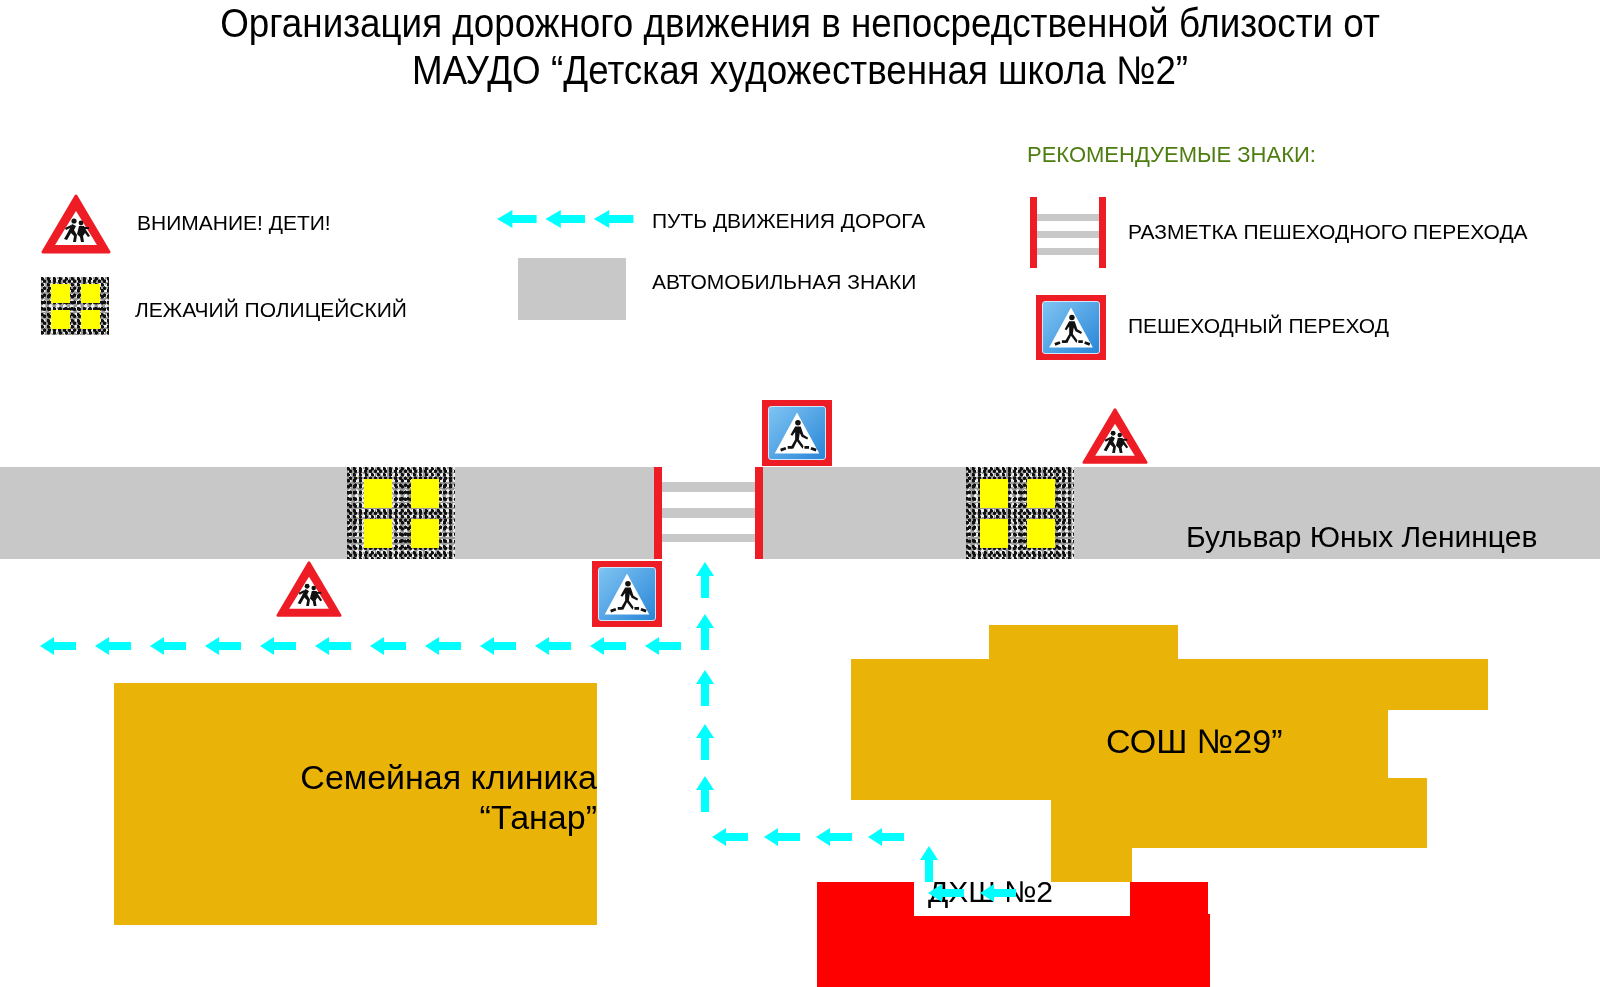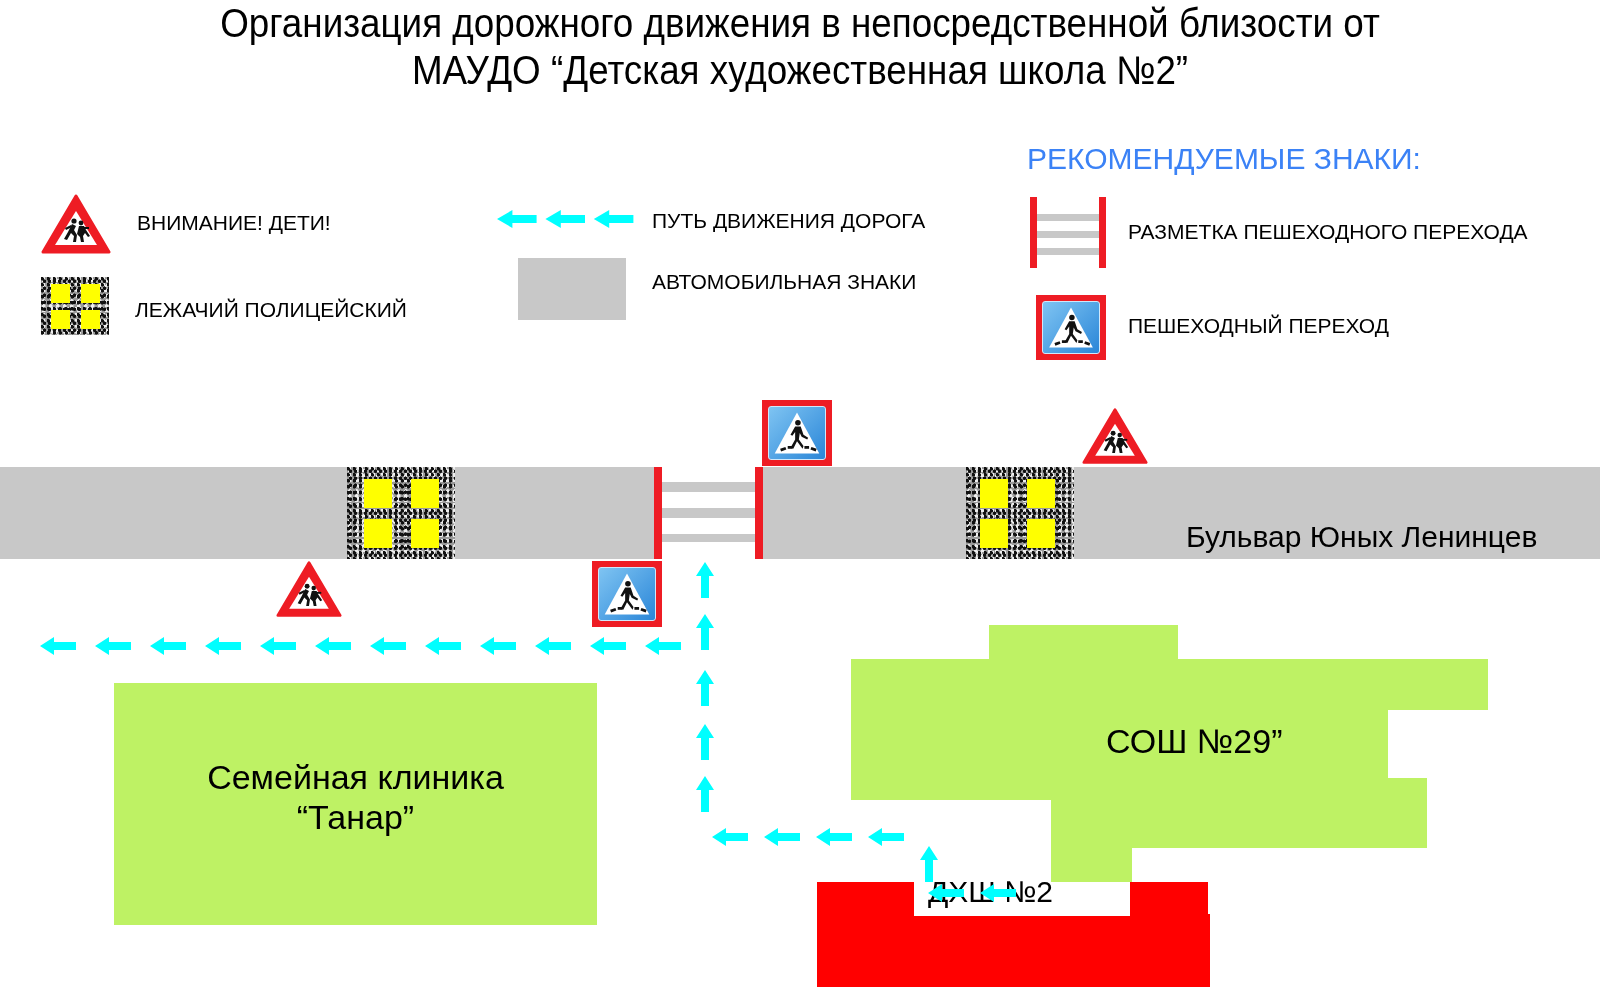--- a/index.html
+++ b/index.html
@@ -1,37 +1,37 @@
 <!DOCTYPE html>
 <html><head>
 <meta charset="utf-8">
 <style>
   html,body{margin:0;padding:0;background:#fff;}
   body{width:1600px;height:987px;position:relative;overflow:hidden;font-family:"Liberation Sans",sans-serif;color:#000;}
   .abs{position:absolute;}
   .title{left:0;width:1600px;top:0;text-align:center;font-size:40px;line-height:47px;font-family:"Liberation Sans",sans-serif;transform:scaleX(0.92);transform-origin:center top;}
   .legend-text{font-size:21px;white-space:nowrap;}
-  .legend-red{color:#3b82f6;font-size:30px;white-space:nowrap;}
+  .legend-red{color:#4d7c0f;font-size:22px;white-space:nowrap;}
   .road{left:0;top:467px;width:1600px;height:92px;background:#c8c8c8;}
   .bump{width:108px;height:92px;
     background-color:#9a9a9a;
     background-image:
       radial-gradient(circle at 20% 30%, #111 1.5px, transparent 2px),
       radial-gradient(circle at 70% 60%, #111 1.5px, transparent 2px),
       radial-gradient(circle at 40% 80%, #eee 1.5px, transparent 2px),
       radial-gradient(circle at 85% 15%, #eee 1.5px, transparent 2px);
     background-size:6px 6px,5px 7px,7px 5px,4px 6px;}
   .bump .sq{position:absolute;width:28px;height:29px;background:#ffff00;}
   .crosswalk{background:#fff;}
   .crosswalk .bar{position:absolute;left:0;width:8px;background:#ee1c24;}
   .crosswalk .stripe{position:absolute;background:#c8c8c8;}
   .ped-sign{background:#ee1c24;}
   .ped-sign .inner{position:absolute;left:6px;top:6px;right:6px;bottom:6px;background:linear-gradient(135deg,#7fc4f2,#2a86d8);border:1px solid #d0e8fb;border-radius:3px;}
-  .building{background:#bef264;}
-  .bldg-label{font-size:34px;text-align:center;white-space:nowrap;}
+  .building{background:#eab308;}
+  .bldg-label{font-size:34px;text-align:right;white-space:nowrap;}
   .school{background:#ff0000;}
   .street-label{font-size:30px;white-space:nowrap;text-align:center;}
 </style>
 </head>
 <body>
 
 <svg width="0" height="0" style="position:absolute">
   <defs>
     <g id="tri-sign">
       <polygon points="35,2 68,58 2,58" fill="#ee1c24" stroke="#ee1c24" stroke-width="3" stroke-linejoin="round"></polygon>

